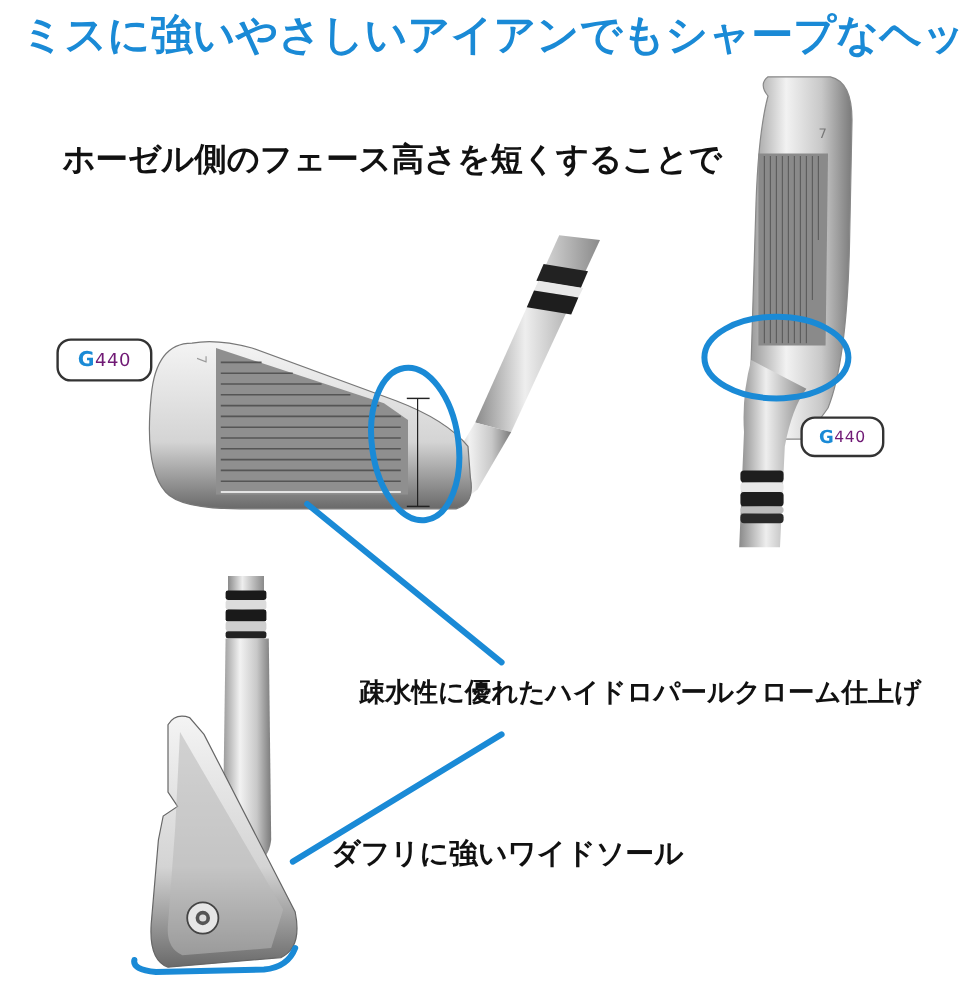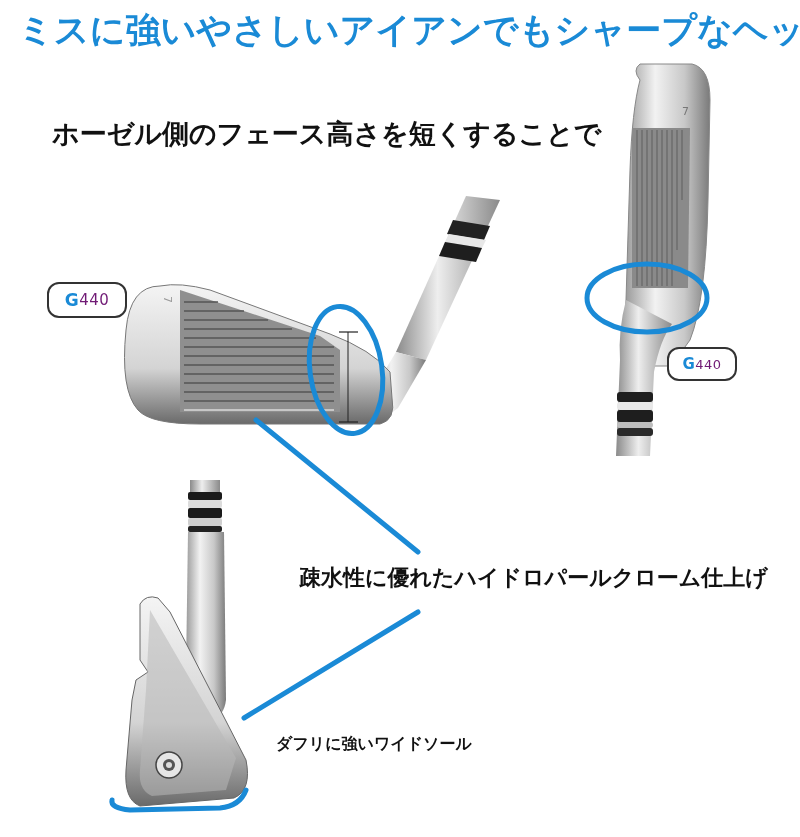--- a/index.html
+++ b/index.html
@@ -4,21 +4,21 @@
 <style>
   html, body { margin: 0; padding: 0; background: #ffffff; }
   body { width: 800px; height: 837px; position: relative; overflow: hidden;
          font-family: "DejaVu Sans", "Liberation Sans", sans-serif; }
   .title { position: absolute; left: 18px; top: 8px; width: 770px; height: 44px;
            font-size: 35px; font-weight: bold; color: #1a8ad6; letter-spacing: 0px;
            white-space: nowrap; line-height: 44px; }
   .caption { position: absolute; font-weight: bold; color: #111; white-space: nowrap; }
   .cap1 { left: 52px; top: 118px; font-size: 27px; line-height: 32px; }
   .cap2 { left: 276px; top: 562px; font-size: 22px; line-height: 32px; margin-left: 23px; }
-  .cap3 { left: 276px; top: 728px; font-size: 16px; line-height: 32px; }
+  .cap3 { left: 276px; top: 695px; font-size: 24px; line-height: 32px; }
   .badge { position: absolute; border: 2px solid #333; border-radius: 12px; background: #fff;
            display: flex; align-items: center; justify-content: center;
            font-family: "DejaVu Sans", sans-serif; font-weight: bold; font-size: 15px;
            letter-spacing: 0.5px; }
   .badge .g { color: #1a8ad6; font-size: 17px; }
   .badge .num { color: #701a75; font-weight: normal; }
   .badge1 { left: 47px; top: 282px; width: 76px; height: 32px; }
   .badge2 { left: 667px; top: 347px; width: 66px; height: 30px; font-size: 13px; }
   .badge2 .g { font-size: 15px; }
   svg.art { position: absolute; left: 0; top: 0; }

